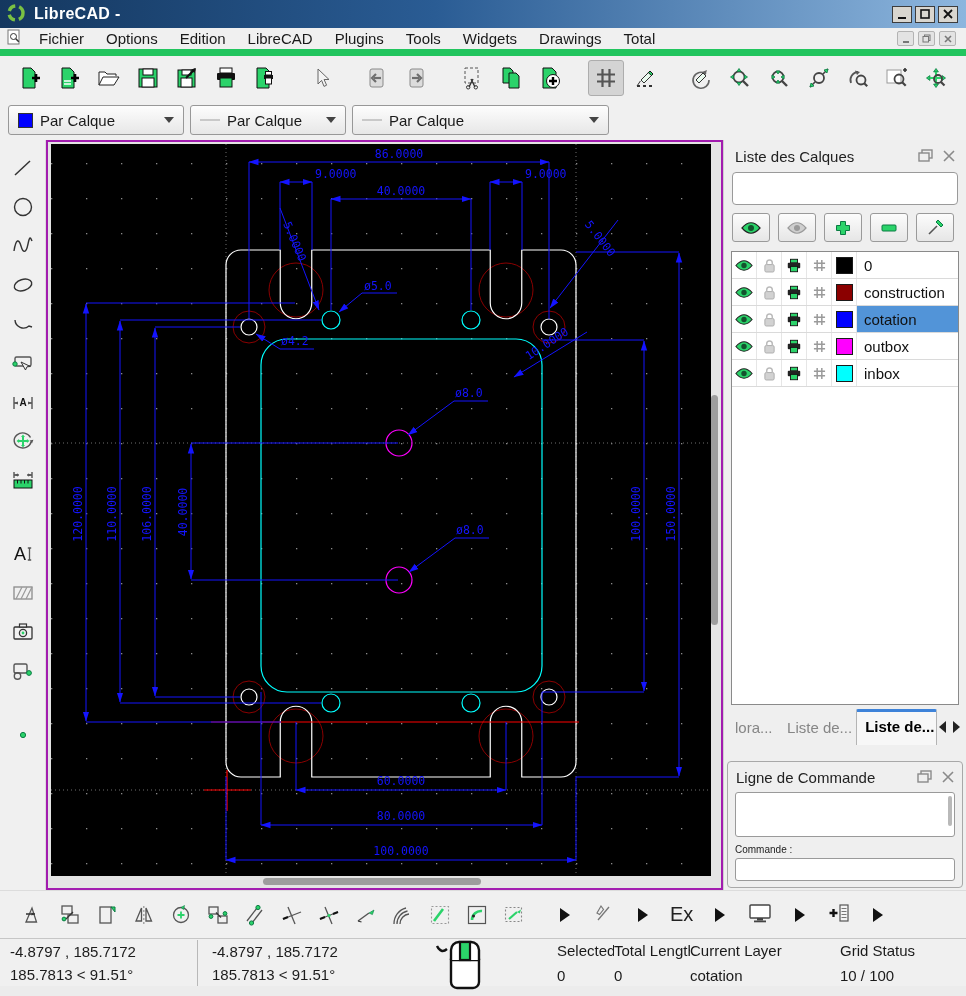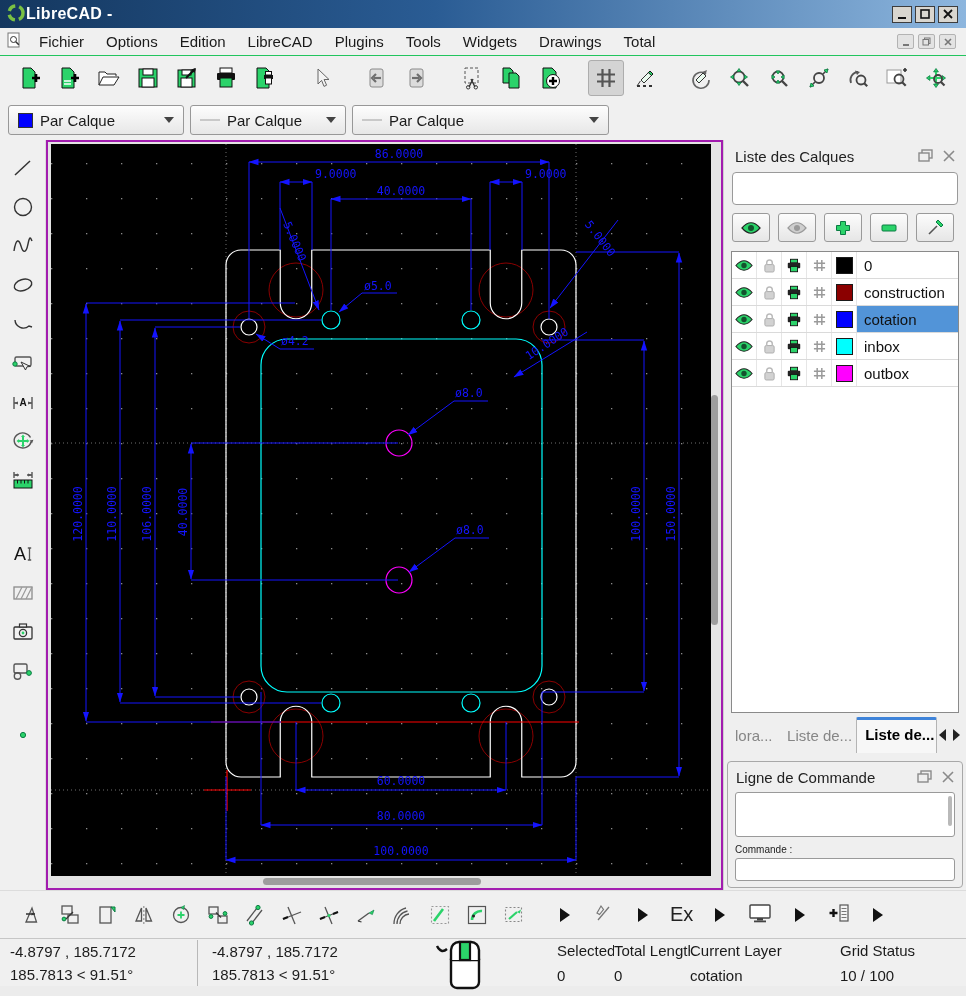--- a/index.html
+++ b/index.html
@@ -1,26 +1,26 @@
 <!DOCTYPE html>
 <html><head>
 <meta charset="utf-8">
 <style>
 *{margin:0;padding:0;box-sizing:border-box}
 html,body{width:966px;height:996px;overflow:hidden}
 body{font-family:"Liberation Sans",sans-serif;background:#ececec;font-size:15px;color:#1a1a1a}
 
 
 .titlebar{height:28px;background:linear-gradient(90deg,#14375f 0%,#2a5c94 45%,#8db6de 100%);display:flex;align-items:center;padding:0 6px;color:#fff}
-.titlebar .title{font-weight:bold;font-size:16px;letter-spacing:.3px}
+.titlebar .title{font-weight:bold;font-size:16px;margin-left:8px;letter-spacing:.3px}
 .win-btns{margin-left:auto;display:flex;gap:3px;margin-right:2px}
 .wb{width:20px;height:17px;background:#d9d6cf;border:1px solid #3c3c3c;display:flex;align-items:center;justify-content:center;font-size:10px;color:#111;font-weight:bold;line-height:1}
 
 
-.menubar{height:28px;background:#f0f0f0;display:flex;align-items:center;padding:0 6px;border-bottom:1px solid #22c55e}
+.menubar{height:28px;background:#f0f0f0;display:flex;align-items:center;padding:0 6px;border-bottom:7px solid #22c55e}
 .menu-item{padding:3px 11px;font-size:15px}
 .mdi-btns{margin-left:auto;display:flex;gap:4px;margin-right:4px}
 .mdi-btn{width:17px;height:15px;background:#e3e3e3;border:1px solid #b3b3b3;color:#8a8a8a;font-size:9px;display:flex;align-items:center;justify-content:center;border-radius:2px}
 
 
 .toolbar{height:44px;background:#f0f0f0;display:flex;align-items:center;padding:0 12px;gap:3px}
 .tb{width:37px;height:36px;border:1px solid transparent;background:transparent;display:flex;align-items:center;justify-content:center;border-radius:3px}
 .tb.active{background:#d4d4d4;border:1px solid #adadad}
 .tsep{width:14px;height:30px}
 .penbar{height:40px;background:#f0f0f0;display:flex;align-items:center;padding:0 8px;gap:6px}
@@ -60,21 +60,21 @@
 .lname{flex:1;display:flex;align-items:center;padding-left:7px;font-size:15px;color:#111}
 .lname.sel{background:#5294d8}
 .dock-tabs{height:36px;display:flex;align-items:flex-end;padding:2px 3px 0;gap:2px}
 .dtab{font-size:15px;color:#868686;padding:6px 8px 9px;white-space:nowrap;overflow:hidden}
 .dtab.first{max-width:52px}
 .dtab.active{background:#f7f7f7;border:1px solid #b4b4b4;border-top:3px solid #3e83d9;border-bottom:none;color:#000;font-weight:bold;border-radius:2px 2px 0 0;padding-bottom:10px}
 .tab-arrows{margin-left:auto;display:flex;gap:7px;padding:0 3px 12px 0}
 .tarr{width:0;height:0;border-top:6px solid transparent;border-bottom:6px solid transparent}
 .tarr.left{border-right:7px solid #222}
 .tarr.right{border-left:7px solid #222}
-.command-panel{flex:1;margin:8px 3px 2px;border:1px solid #a8a8a8;border-radius:4px;background:#efefef;padding:2px 7px 6px;display:flex;flex-direction:column}
+.command-panel{flex:1;margin:16px 3px 2px;border:1px solid #a8a8a8;border-radius:4px;background:#efefef;padding:2px 7px 6px;display:flex;flex-direction:column}
 .cmd-history{height:45px;background:#fff;border:1px solid #9a9a9a;border-radius:3px;position:relative;margin-top:2px}
 .cmd-history .sb{position:absolute;right:2px;top:3px;width:4px;height:30px;background:#b9b9b9;border-radius:2px}
 .cmd-label{font-size:10px;margin:7px 0 3px;color:#222}
 .cmd-input{height:23px;background:#fff;border:1px solid #9a9a9a;border-radius:3px}
 
 
 .bottom-toolbar{height:48px;background:#f0f0f0;display:flex;align-items:center;padding:0 14px;border-top:1px solid #dcdcdc}
 .btb{width:37px;height:34px;display:flex;align-items:center;justify-content:center}
 .bt-extra{display:flex;align-items:center;margin-left:28px;gap:22px}
 .flyout{width:0;height:0;border-left:10px solid #111;border-top:7px solid transparent;border-bottom:7px solid transparent}
@@ -705,23 +705,23 @@
                   <rect x="2" y="5" width="14" height="6" rx="1" fill="#222"></rect>
                   <rect x="5" y="9" width="8" height="6" fill="#2bd36a" stroke="#111"></rect>
                 </svg>
               </span>
               <span class="lcell">
                 <svg width="13" height="13" viewBox="0 0 14 14">
                   <path d="M4.5 1v12M9.5 1v12M1 4.5h12M1 9.5h12" stroke="#9a9a9a" stroke-width="1.6"></path>
                 </svg>
               </span>
               <span class="lcell">
-                <span class="lswatch" style="background:#00ffff"></span>
-              </span>
-              <span class="lname">inbox</span>
+                <span class="lswatch" style="background:#ff00ff"></span>
+              </span>
+              <span class="lname">outbox</span>
             </div>
             <div class="lrow">
               <span class="lcell">
                 <svg width="18" height="13" viewBox="0 0 20 14">
                   <path d="M1 7Q10 -3.5 19 7 10 17.5 1 7z" fill="#2bd36a" stroke="#222" stroke-width="1.2"></path>
                   <circle cx="10" cy="7" r="3" fill="#14522e"></circle>
                 </svg>
               </span>
               <span class="lcell">
                 <svg width="13" height="15" viewBox="0 0 14 16">
@@ -735,23 +735,23 @@
                   <rect x="2" y="5" width="14" height="6" rx="1" fill="#222"></rect>
                   <rect x="5" y="9" width="8" height="6" fill="#2bd36a" stroke="#111"></rect>
                 </svg>
               </span>
               <span class="lcell">
                 <svg width="13" height="13" viewBox="0 0 14 14">
                   <path d="M4.5 1v12M9.5 1v12M1 4.5h12M1 9.5h12" stroke="#9a9a9a" stroke-width="1.6"></path>
                 </svg>
               </span>
               <span class="lcell">
-                <span class="lswatch" style="background:#ff00ff"></span>
-              </span>
-              <span class="lname">outbox</span>
+                <span class="lswatch" style="background:#00ffff"></span>
+              </span>
+              <span class="lname">inbox</span>
             </div>
           </div>
       </div>
 
       <div class="dock-tabs" id="dock-tabs">
           <span class="dtab first">lora...</span>
           <span class="dtab">Liste de...</span>
           <span class="dtab active">Liste de...</span>
           <span class="tab-arrows">
             <span class="tarr left"></span>

